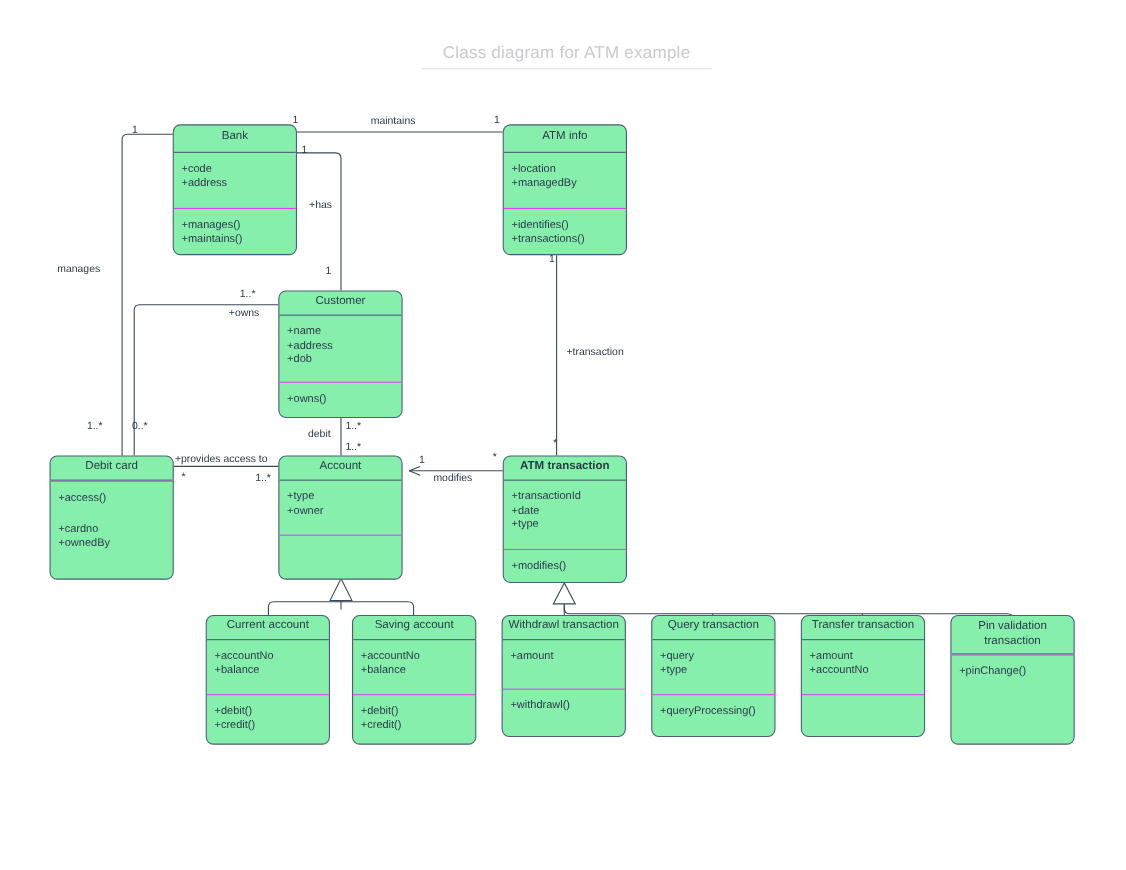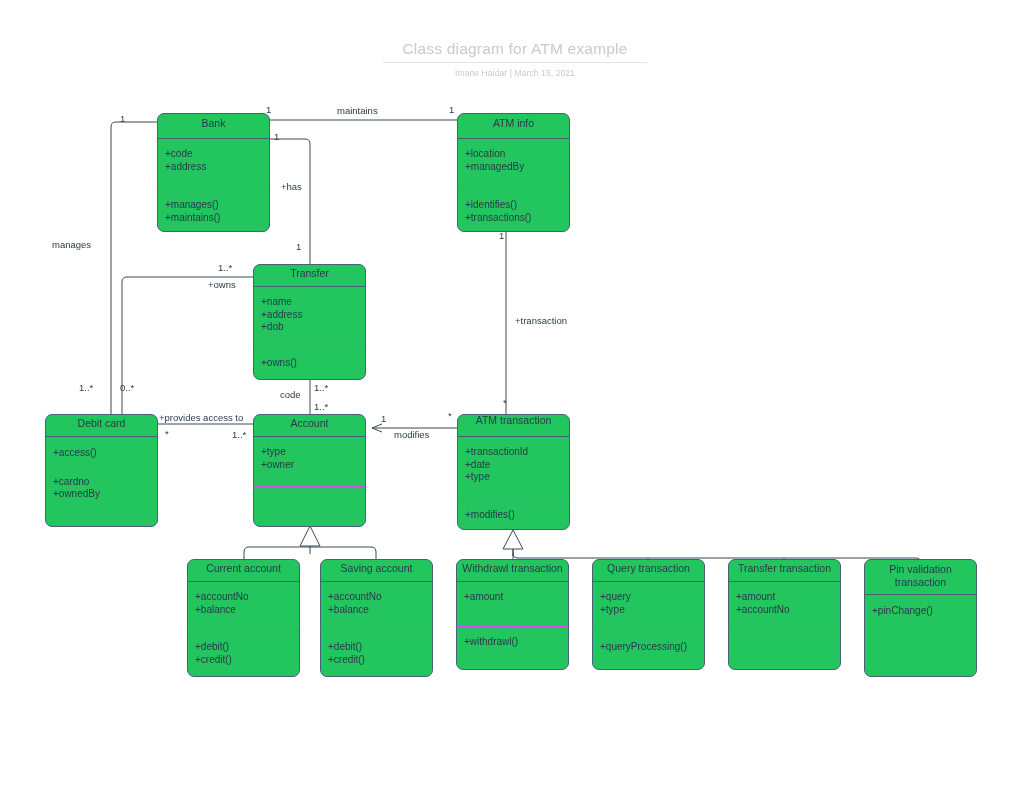--- a/index.html
+++ b/index.html
@@ -47,21 +47,21 @@
     font-size: 8.5px;
     color: #c9c9cf;
     padding-top: 5px;
     letter-spacing: 0.1px;
   }
 
   
   .uml-class {
     position: absolute;
     box-sizing: border-box;
-    background: #22c55e;
+    background: #86efac;
     border: 1px solid #4a6075;
     border-radius: 7px;
     color: #2b3a4a;
     overflow: hidden;
   }
   .uml-name {
     text-align: center;
     font-size: 10.5px;
     color: #2b3a4a;
     line-height: 13px;
@@ -98,21 +98,20 @@
     line-height: 11px;
   }
 </style>
 </head>
 <body>
 
 <div id="canvas">
 
   <div class="title-block">
     <div class="diagram-title">Class diagram for ATM example</div>
-    <div class="diagram-subtitle">Imane Haidar  |  March 15, 2021</div>
   </div>
 
   <svg id="svg-layer" viewBox="0 0 1024 791" xmlns="http://www.w3.org/2000/svg">
     <defs>
       <marker id="open-arrow" markerWidth="14" markerHeight="14" refX="11" refY="5" orient="auto" markerUnits="userSpaceOnUse">
         <path d="M11,5 L1,1 M11,5 L1,9" fill="none" stroke="#3b4a57" stroke-width="1"></path>
       </marker>
     </defs>
 
     <g fill="none" stroke="#3b4a57" stroke-width="1">
@@ -164,21 +163,21 @@
         <div class="uml-section" style="height: 50px; box-sizing: border-box;">
           <div class="member">+location</div>
           <div class="member">+managedBy</div>
         </div>
         <div class="uml-section with-divider">
           <div class="member">+identifies()</div>
           <div class="member">+transactions()</div>
         </div>
       </div>
       <div class="uml-class" style="left: 253px; top: 264px; width: 113px; height: 116px;">
-        <div class="uml-name" style="height: 22px; line-height: 10px; padding-top: 0px; display: flex; flex-direction: column; align-items: center; justify-content: center; box-sizing: border-box;"><div>Transfer</div></div>
+        <div class="uml-name" style="height: 22px; line-height: 10px; padding-top: 0px; display: flex; flex-direction: column; align-items: center; justify-content: center; box-sizing: border-box;"><div>Customer</div></div>
         <div class="uml-section" style="height: 60px; box-sizing: border-box;">
           <div class="member">+name</div>
           <div class="member">+address</div>
           <div class="member">+dob</div>
         </div>
         <div class="uml-section with-divider">
           <div class="member">+owns()</div>
         </div>
       </div>
       <div class="uml-class" style="left: 45px; top: 414px; width: 113px; height: 113px;">
@@ -193,21 +192,21 @@
       </div>
       <div class="uml-class" style="left: 253px; top: 414px; width: 113px; height: 113px;">
         <div class="uml-name" style="height: 22px; line-height: 10px; padding-top: 0px; display: flex; flex-direction: column; align-items: center; justify-content: center; box-sizing: border-box;"><div>Account</div></div>
         <div class="uml-section" style="height: 49px; box-sizing: border-box;">
           <div class="member">+type</div>
           <div class="member">+owner</div>
         </div>
         <div class="uml-section with-divider"></div>
       </div>
       <div class="uml-class" style="left: 457px; top: 414px; width: 113px; height: 116px;">
-        <div class="uml-name" style="height: 22px; line-height: 10px; padding-top: 0px; display: flex; flex-direction: column; align-items: center; justify-content: flex-start; box-sizing: border-box;"><div>ATM transaction</div></div>
+        <div class="uml-name" style="height: 22px; line-height: 10px; padding-top: 0px; display: flex; flex-direction: column; align-items: center; justify-content: center; box-sizing: border-box; font-weight: bold;"><div>ATM transaction</div></div>
         <div class="uml-section" style="height: 62px; box-sizing: border-box;">
           <div class="member">+transactionId</div>
           <div class="member">+date</div>
           <div class="member">+type</div>
         </div>
         <div class="uml-section with-divider">
           <div class="member">+modifies()</div>
         </div>
       </div>
       <div class="uml-class" style="left: 187px; top: 559px; width: 113px; height: 118px;">
@@ -265,21 +264,21 @@
           <div class="member">+pinChange()</div>
         </div>
       </div>
     </div>
 
   <div id="label-layer">
       <div class="edge-label" style="left: 337px; top: 105px;">maintains</div>
       <div class="edge-label" style="left: 281px; top: 181px;">+has</div>
       <div class="edge-label" style="left: 52px; top: 239px;">manages</div>
       <div class="edge-label" style="left: 208px; top: 279px;">+owns</div>
-      <div class="edge-label" style="left: 280px; top: 389px;">code</div>
+      <div class="edge-label" style="left: 280px; top: 389px;">debit</div>
       <div class="edge-label" style="left: 159px; top: 412px;">+provides access to</div>
       <div class="edge-label" style="left: 515px; top: 315px;">+transaction</div>
       <div class="edge-label" style="left: 394px; top: 429px;">modifies</div>
       <div class="mult" style="left: 266px; top: 104px;">1</div>
       <div class="mult" style="left: 449px; top: 104px;">1</div>
       <div class="mult" style="left: 274px; top: 131px;">1</div>
       <div class="mult" style="left: 296px; top: 241px;">1</div>
       <div class="mult" style="left: 120px; top: 113px;">1</div>
       <div class="mult" style="left: 79px; top: 382px;">1..*</div>
       <div class="mult" style="left: 218px; top: 262px;">1..*</div>

